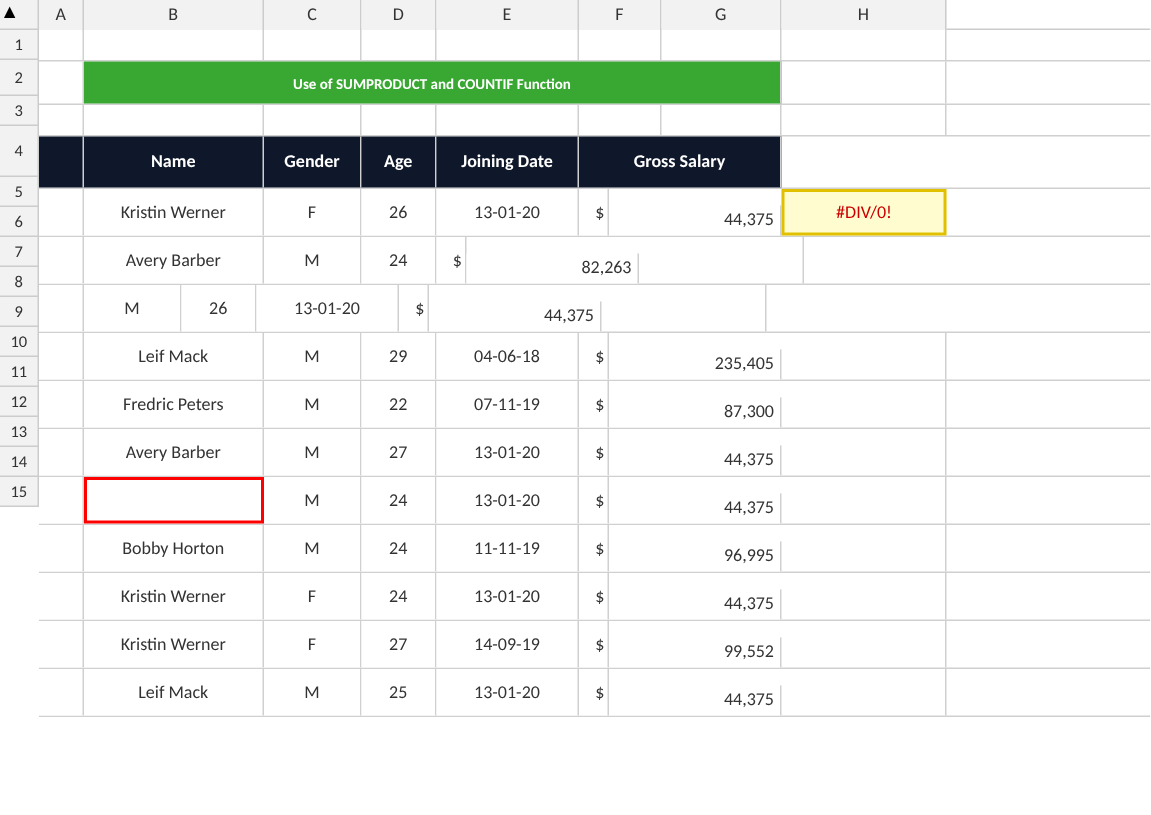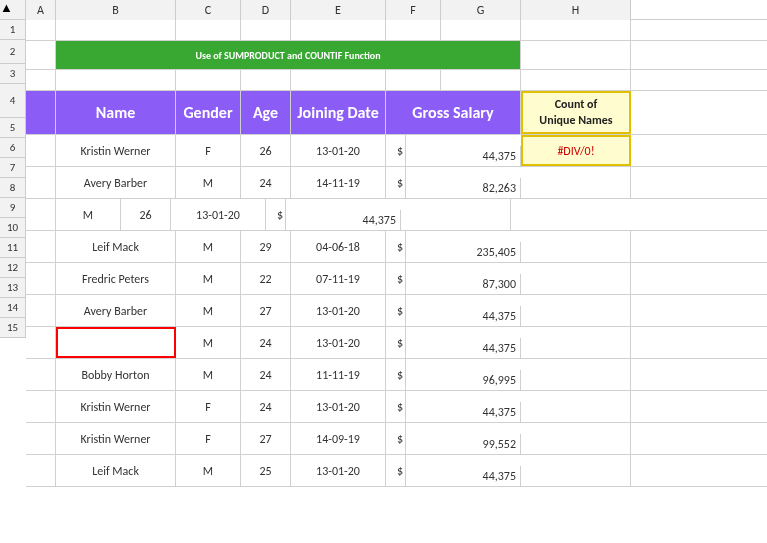--- a/index.html
+++ b/index.html
@@ -113,24 +113,24 @@
       background: #38a832;
       color: #fff;
       font-weight: bold;
       font-size: 14px;
       text-align: center;
       justify-content: center;
     }
 
     
     .header-cell {
-      background: #8b5cf6;
+      background: #0f172a;
       color: #fff;
       font-weight: bold;
-      font-size: 16px;
+      font-size: 12px;
       text-align: center;
       justify-content: center;
     }
 
     
     .data-cell {
       background: #fff;
       color: #333;
     }
 
@@ -259,45 +259,40 @@
         </div>
         <div class="cell col-d header-cell" style="min-height:34px;">
           <span>Age</span>
         </div>
         <div class="cell col-e header-cell" style="min-height:34px;white-space:normal;text-align:center;">
           <span>Joining Date</span>
         </div>
         <div class="cell col-f header-cell" style="min-height:34px;white-space:normal;text-align:center;width:135px;min-width:135px;">
           <span>Gross Salary</span>
         </div>
-        <div class="cell col-h count-box" style="min-height:34px;flex-direction:column;padding:4px;">
-          <span class="count-box-title" style="white-space:pre-line;">Count of
-Unique Names</span>
-        </div>
       </div>
 
       <div id="data-rows">
           <div class="spreadsheet-row">
     <div class="cell col-a data-cell"></div>
     <div class="cell col-b data-cell ">Kristin Werner</div>
     <div class="cell col-c data-cell">F</div>
     <div class="cell col-d data-cell">26</div>
     <div class="cell col-e data-cell">13-01-20</div>
     <div class="cell data-cell dollar-sign" style="width:20px;min-width:20px;">$</div>
     <div class="cell data-cell cell-right" style="width:115px;min-width:115px;">44,375</div>
     <div class="cell col-h count-box" style="min-height:20px;">
               <span class="div-error">#DIV/0!</span>
             </div>
   </div>
           <div class="spreadsheet-row">
     <div class="cell col-a data-cell"></div>
     <div class="cell col-b data-cell ">Avery Barber</div>
     <div class="cell col-c data-cell">M</div>
     <div class="cell col-d data-cell">24</div>
-    <div class="cell col-e data-cell">14-11-19</div>
     <div class="cell data-cell dollar-sign" style="width:20px;min-width:20px;">$</div>
     <div class="cell data-cell cell-right" style="width:115px;min-width:115px;">82,263</div>
     <div class="cell col-h"></div>
   </div>
           <div class="spreadsheet-row">
     <div class="cell col-a data-cell"></div>
     <div class="cell col-c data-cell">M</div>
     <div class="cell col-d data-cell">26</div>
     <div class="cell col-e data-cell">13-01-20</div>
     <div class="cell data-cell dollar-sign" style="width:20px;min-width:20px;">$</div>

